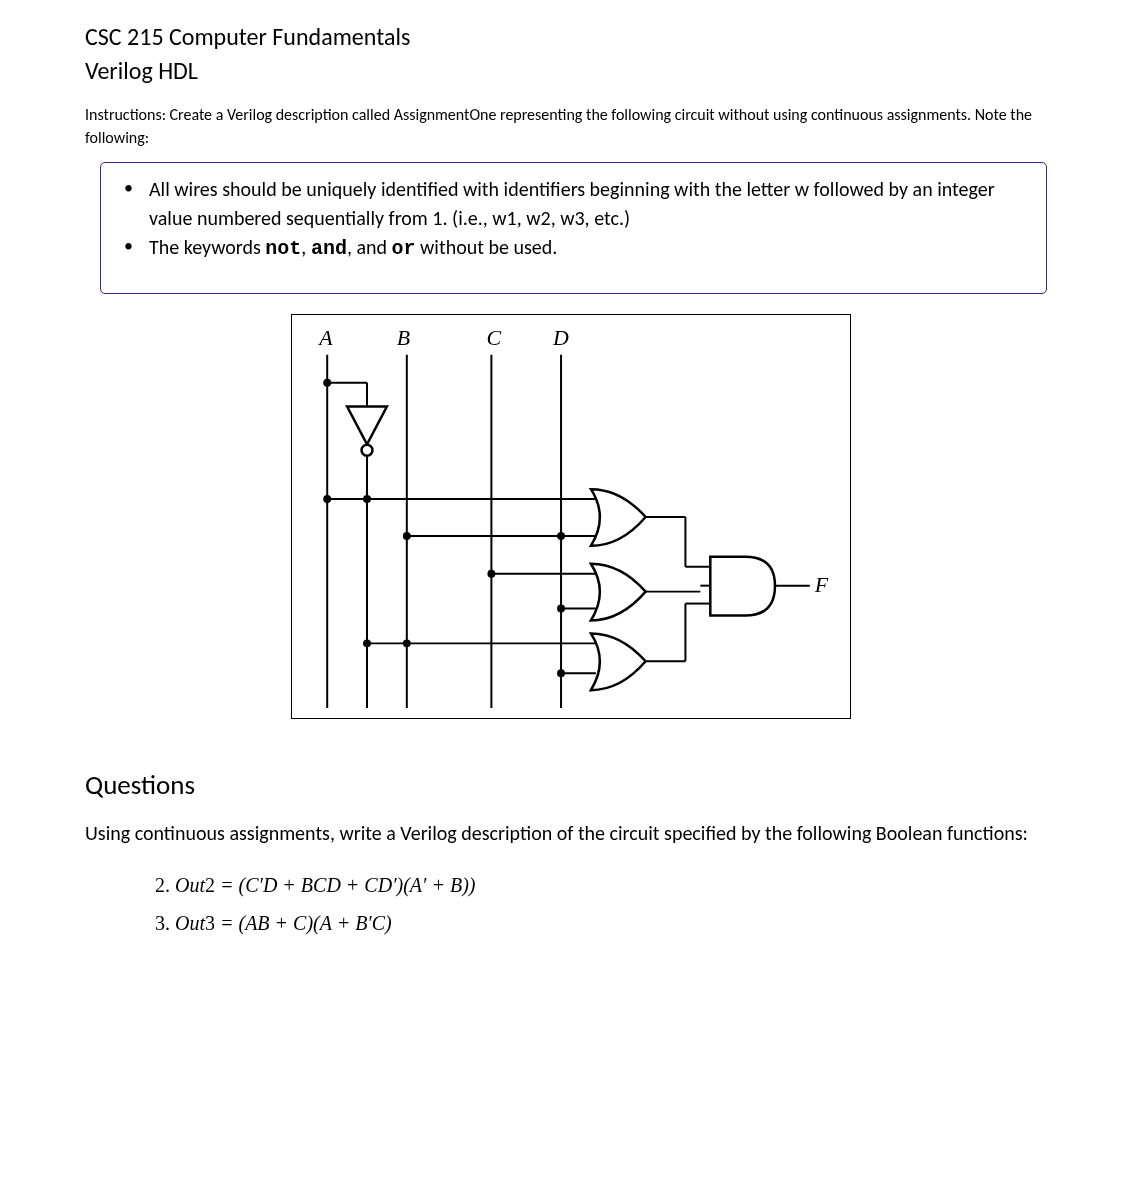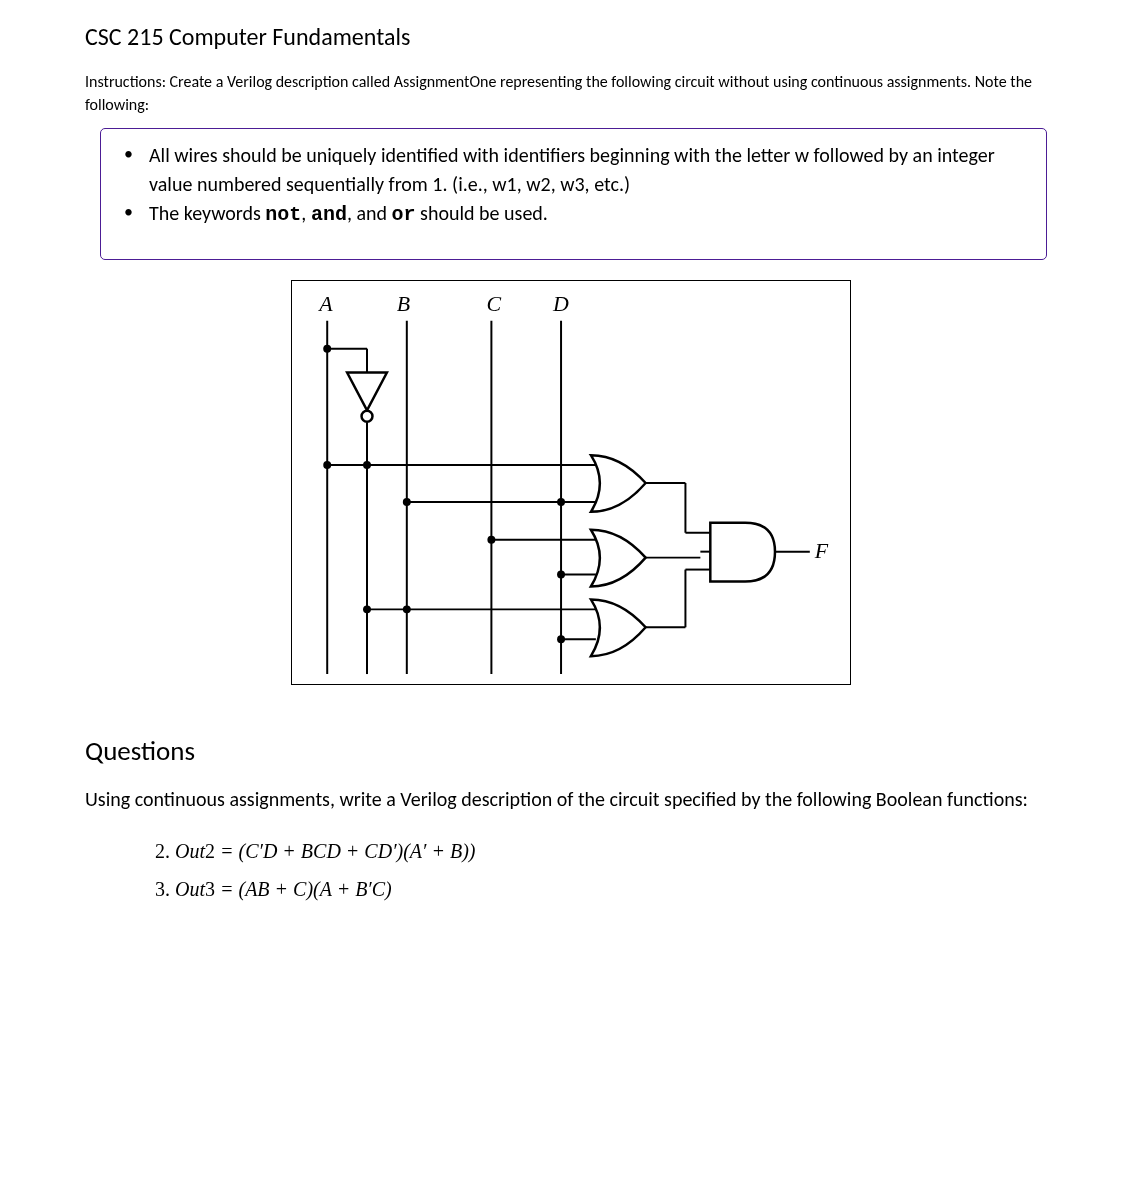--- a/index.html
+++ b/index.html
@@ -80,31 +80,32 @@
     }
     .equation .num {
       font-style: normal;
     }
   </style>
 </head>
 <body>
 
 <div class="title-section">
   <div class="title-line">CSC 215 Computer Fundamentals</div>
+  <div class="title-line">Verilog HDL</div>
 </div>
 
 <div class="instructions">Instructions: Create a Verilog description called AssignmentOne representing the following circuit without using continuous assignments. Note the following:</div>
 
 <div class="red-box">
   <ul>
     <li>
       <span>All wires should be uniquely identified with identifiers beginning with the letter w followed by an integer value numbered sequentially from 1.  (i.e., w1, w2, w3, etc.)</span>
     </li>
     <li>
-      <span>The keywords </span><span class="mono">not</span><span>, </span><span class="mono">and</span><span>, and </span><span class="mono">or</span><span> should be used.</span>
+      <span>The keywords </span><span class="mono">not</span><span>, </span><span class="mono">and</span><span>, and </span><span class="mono">or</span><span> without be used.</span>
     </li>
   </ul>
 </div>
 
 <div class="circuit-container">
   <svg class="circuit-svg" width="560" height="405" viewBox="0 0 560 405">
 
     <text x="27" y="30" font-family="Times New Roman" font-style="italic" font-size="22">A</text>
     <text x="105" y="30" font-family="Times New Roman" font-style="italic" font-size="22">B</text>
     <text x="195" y="30" font-family="Times New Roman" font-style="italic" font-size="22">C</text>

